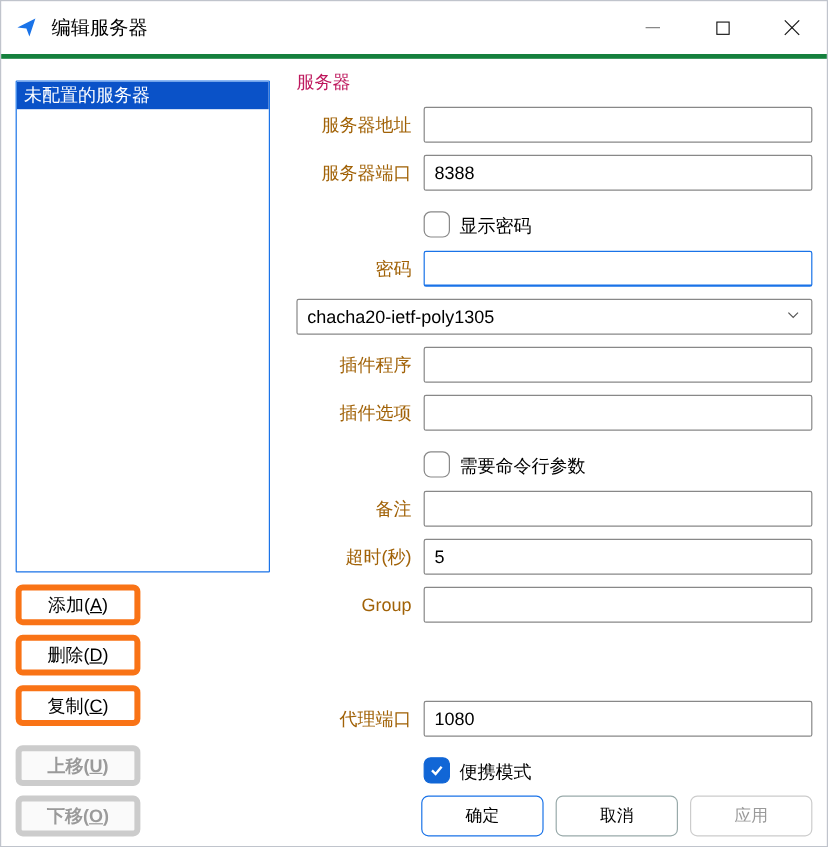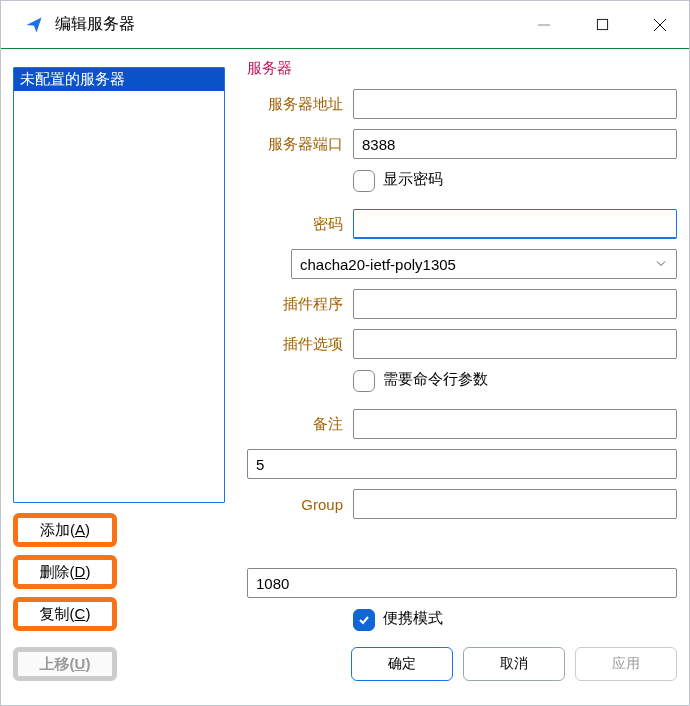--- a/index.html
+++ b/index.html
@@ -18,22 +18,21 @@
     height: 706px;
     border: 1px solid #c0c4cc;
     display: flex;
     flex-direction: column;
     background: #fff;
   }
   .titlebar {
     height: 48px;
     display: flex;
     align-items: center;
-    border-bottom: 1px solid #15803d;
-    padding-left: 12px;
+    border-bottom: 4px solid #15803d;
   }
   .titlebar-icon {
     width: 22px;
     height: 22px;
     margin-left: 10px;
     display: flex;
     align-items: center;
     justify-content: center;
   }
   .titlebar-title {
@@ -51,21 +50,21 @@
     align-items: center;
     justify-content: center;
     cursor: pointer;
   }
   .tbbtn svg { stroke: #111; }
   .tbbtn.min svg { stroke: #888; }
 
   .content {
     flex: 1;
     display: flex;
-    padding: 10px 12px 24px 12px;
+    padding: 10px 12px 8px 12px;
     gap: 22px;
   }
   .left-col {
     width: 218px;
     display: flex;
     flex-direction: column;
   }
   .server-list {
     flex: 1;
     border: 1px solid #1a73e8;
@@ -130,21 +129,21 @@
   .form-row .label {
     width: 106px;
     text-align: right;
     padding-right: 10px;
     font-size: 15px;
     color: #a16207;
   }
   .form-row .control {
     flex: 1;
     display: flex;
-    align-items: flex-start;
+    align-items: flex-end;
   }
   .tinput, .tselect {
     width: 100%;
     height: 30px;
     border: 1px solid #888;
     border-radius: 2px;
     padding: 0 8px;
     font-size: 15px;
     font-family: inherit;
     background: #fff;
@@ -152,21 +151,21 @@
   .tinput.focused {
     border-color: #1a73e8;
     border-bottom: 2px solid #1a73e8;
   }
   .tselect {
     appearance: none;
     background-image: none;
     padding-right: 28px;
     position: relative;
   }
-  .select-wrap { position: relative; width: 100%; margin-left: 44px; }
+  .select-wrap { position: relative; width: 100%; }
   .select-wrap .chev {
     position: absolute;
     right: 10px; top: 50%;
     transform: translateY(-50%);
     pointer-events: none;
   }
   .checkbox-row {
     display: flex;
     align-items: center;
     gap: 8px;
@@ -256,20 +255,21 @@
     <div class="left-col">
       <div class="server-list">
         <div class="list-item selected">未配置的服务器</div>
       </div>
       <div class="left-buttons">
         <button><span>添加(<span class="underline">A</span>)</span></button>
         <button><span>删除(<span class="underline">D</span>)</span></button>
         <button><span>复制(<span class="underline">C</span>)</span></button>
         <div style="width:104px"></div>
         <button disabled=""><span>上移(<span class="underline">U</span>)</span></button>
+        <button disabled=""><span>下移(<span class="underline">O</span>)</span></button>
       </div>
     </div>
 
     <div class="right-col">
       <div class="group-label">服务器</div>
 
       <div class="form-rows">
 
         <div class="form-row">
           <div class="label">服务器地址</div>
@@ -336,37 +336,39 @@
         </div>
 
         <div class="form-row">
           <div class="label">备注</div>
           <div class="control">
               <input class="tinput" value="" style="">
             </div>
         </div>
 
         <div class="form-row">
+          <div class="label">超时(秒)</div>
           <div class="control">
               <input class="tinput" value="5" style="">
             </div>
         </div>
 
         <div class="form-row">
           <div class="label">Group</div>
           <div class="control">
               <input class="tinput" value="" style="">
             </div>
         </div>
 
       </div>
 
       <div class="bottom-area">
 
         <div class="form-row">
+          <div class="label" style="text-align:right">代理端口</div>
           <div class="control">
               <input class="tinput" value="1080" style="">
             </div>
         </div>
 
         <div class="form-row">
           <div class="label"></div>
           <div class="control checkbox-row">
             <div class="cbx checked">
               <svg width="14" height="14" viewBox="0 0 14 14" fill="none" stroke-width="2">

